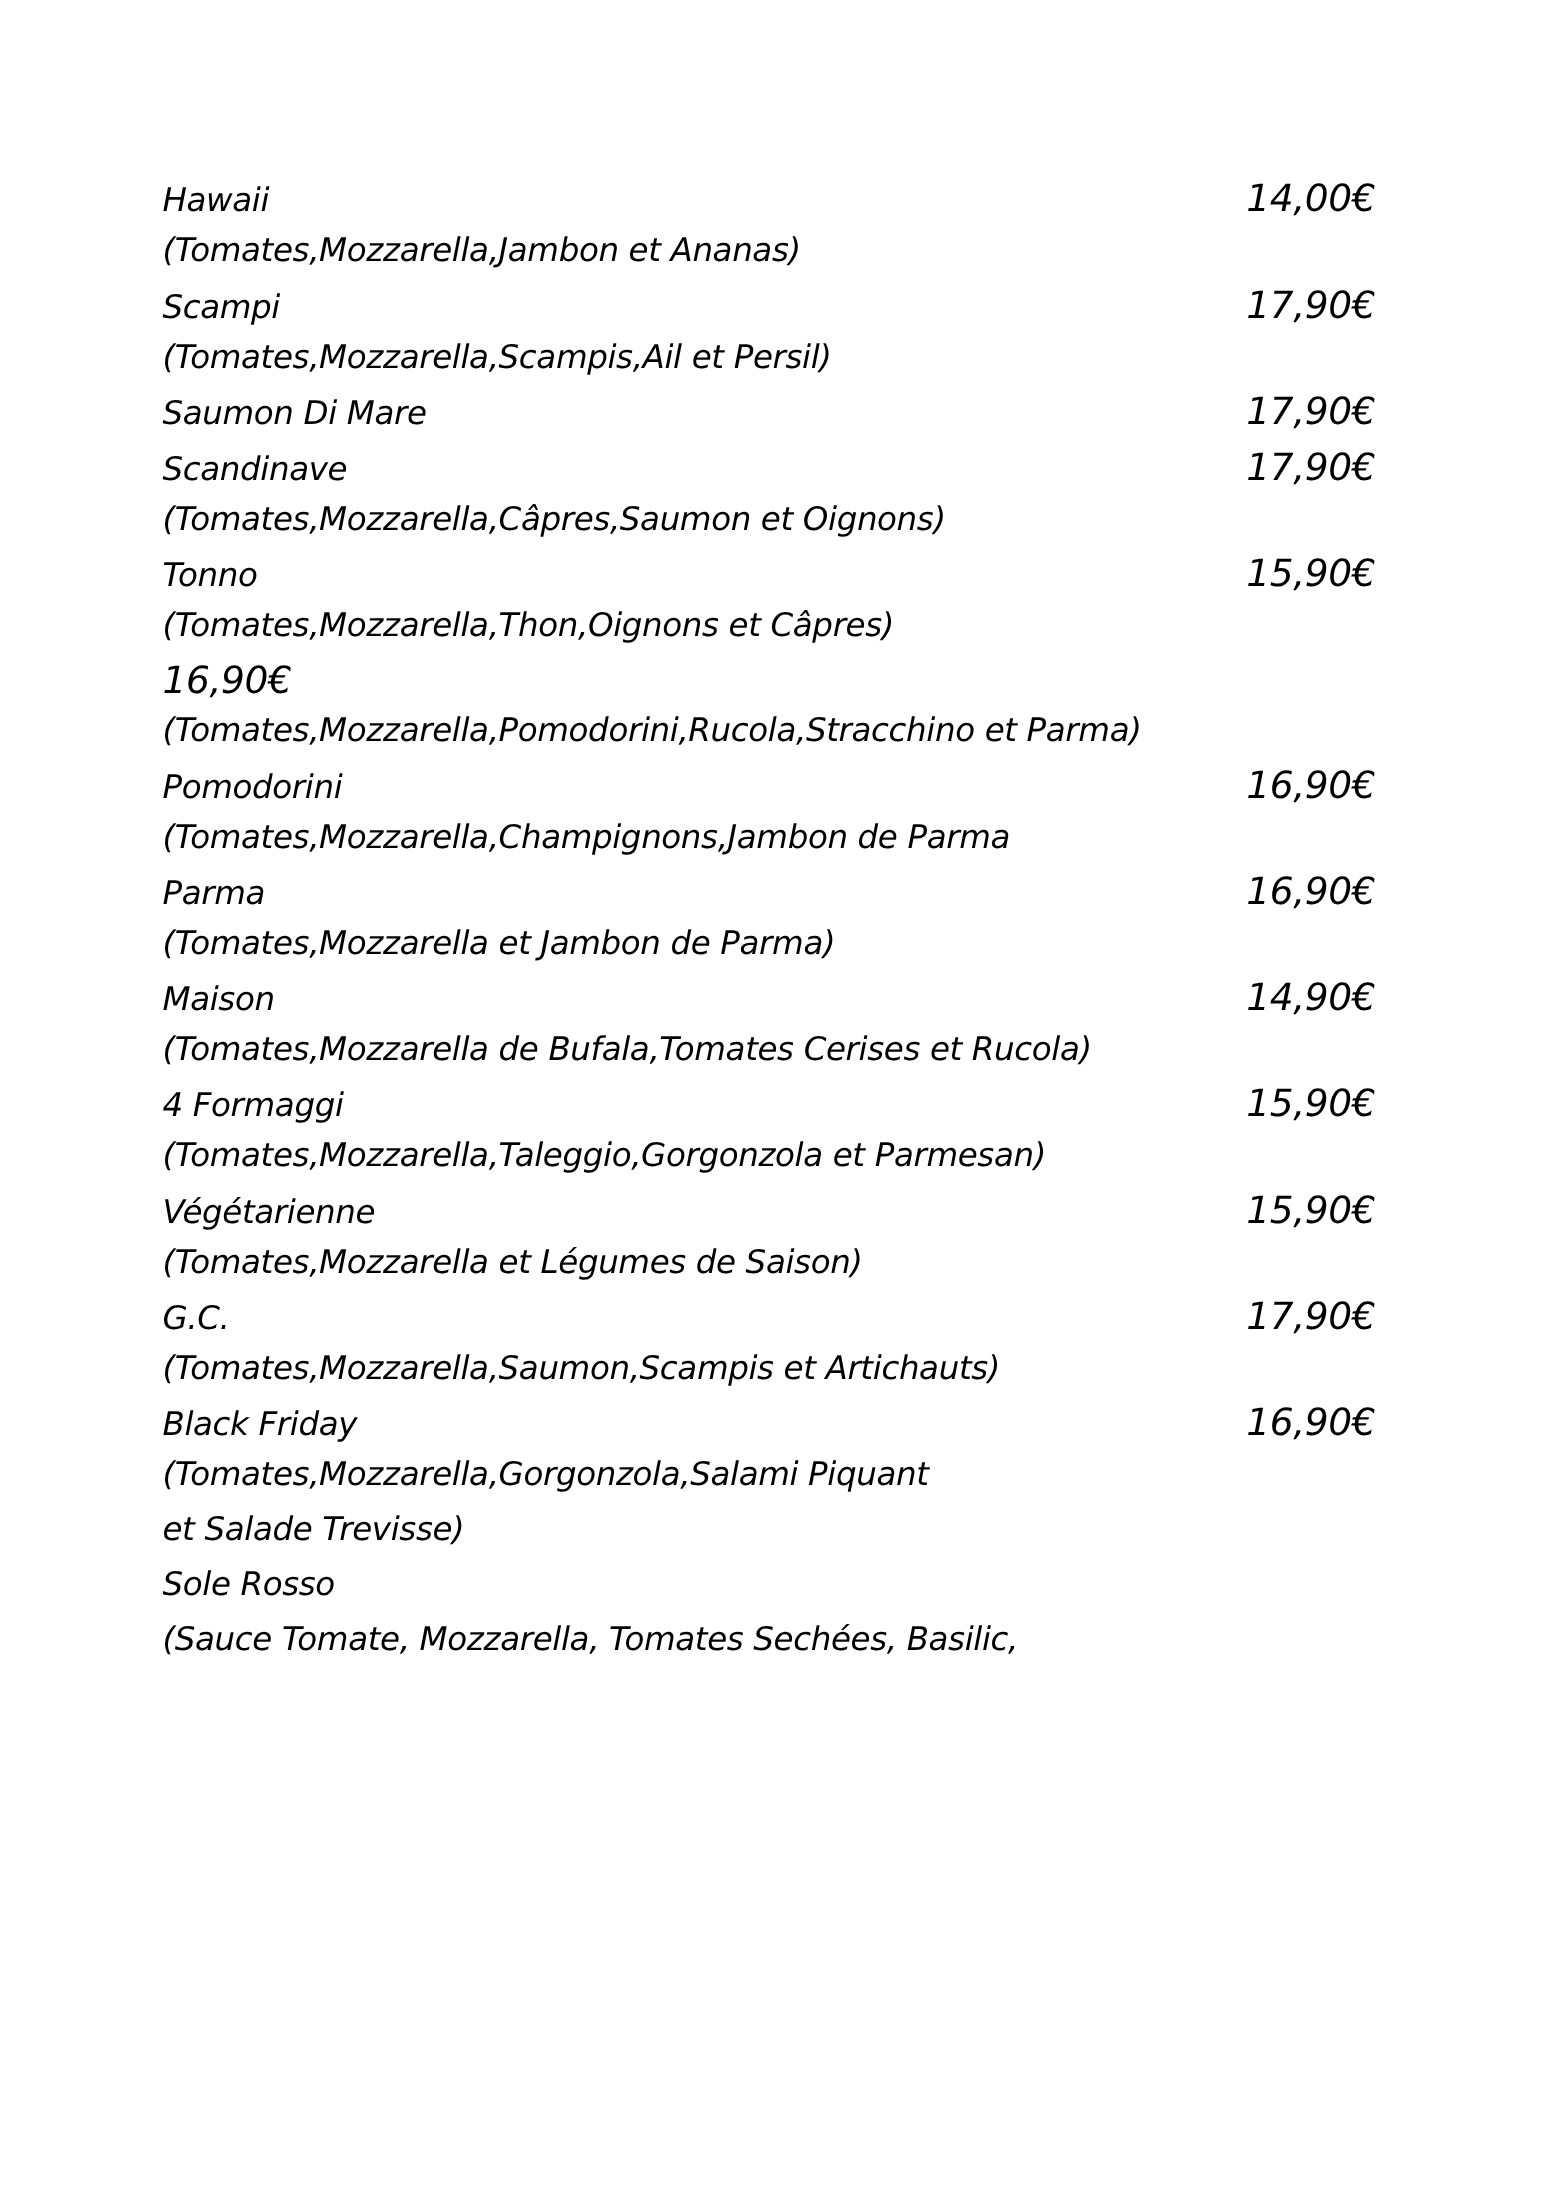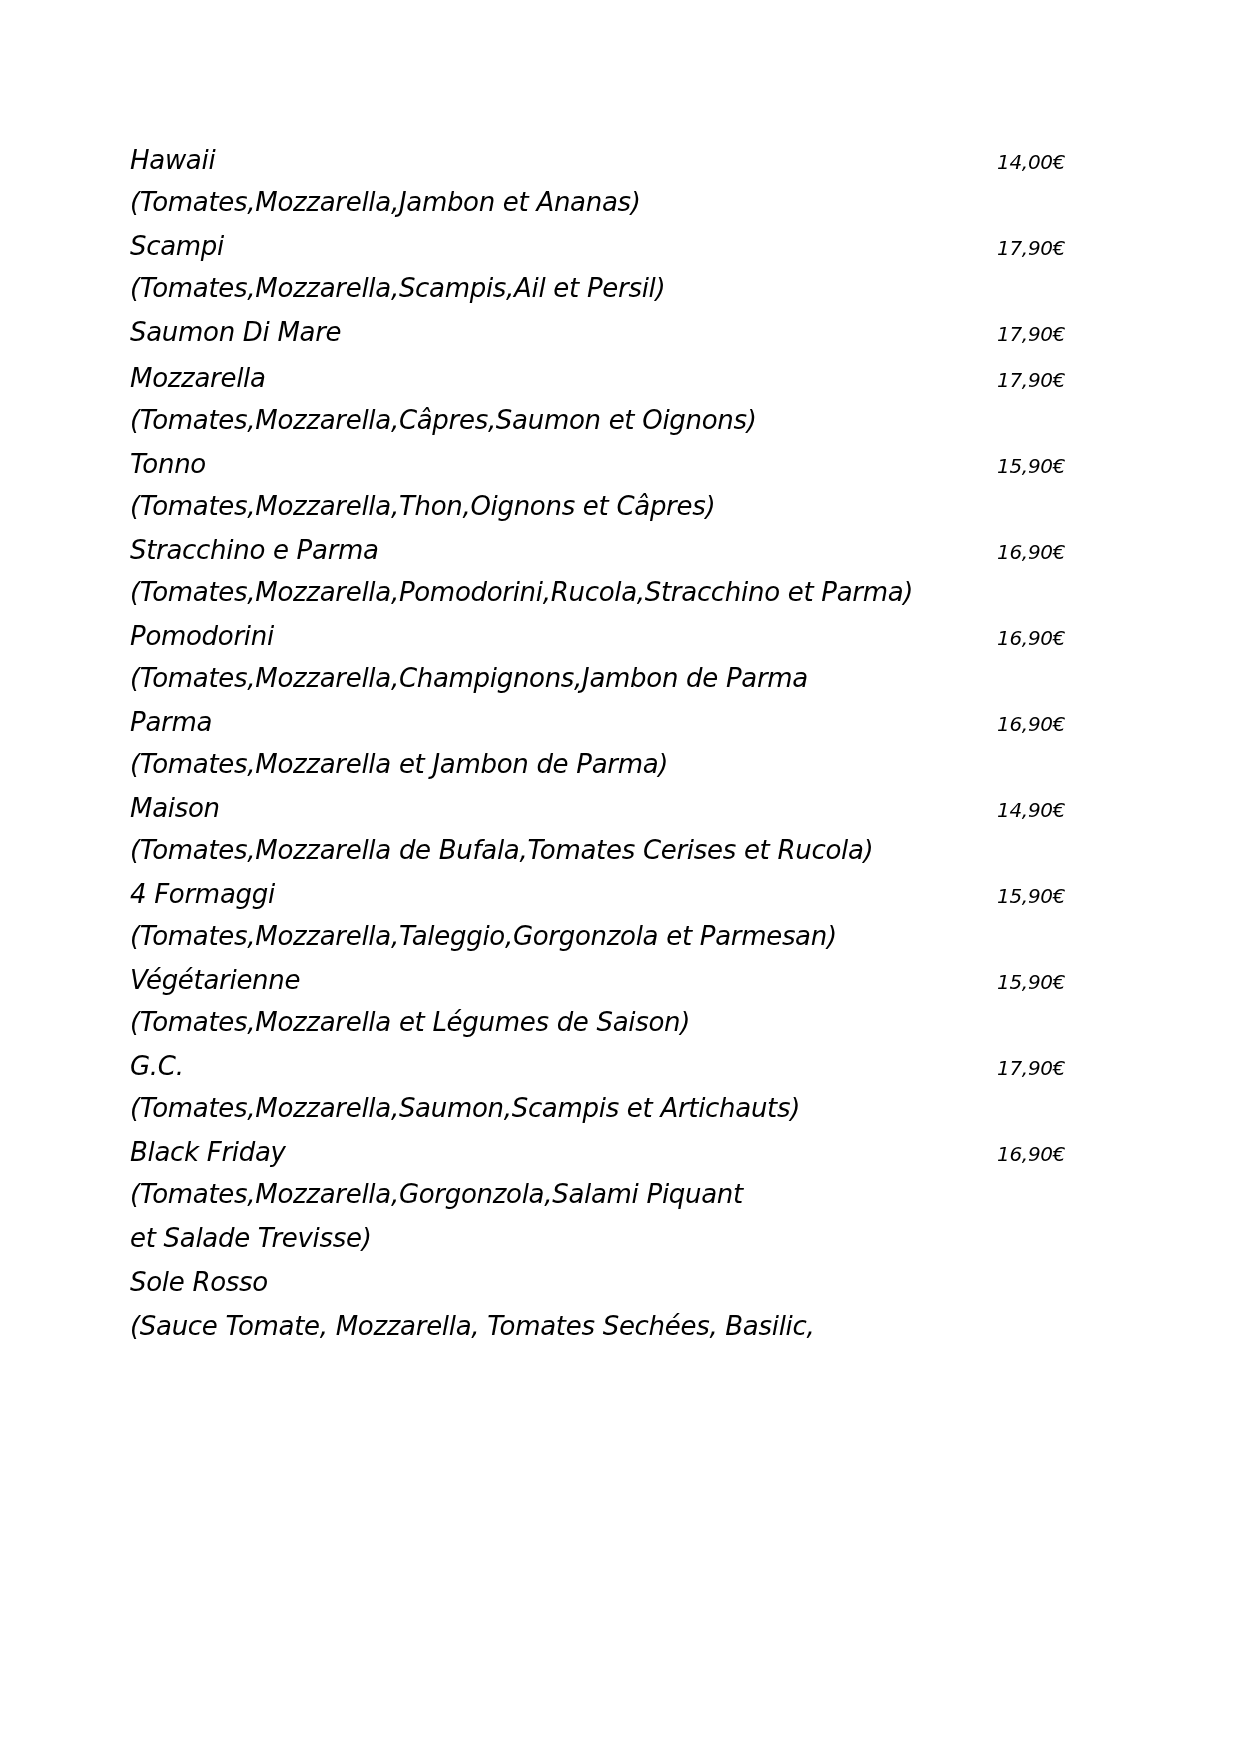--- a/index.html
+++ b/index.html
@@ -34,21 +34,21 @@
   }
   .name-row {
     display: grid;
     grid-template-columns: 867px auto;
     align-items: baseline;
   }
   .item-name {
     font-size: 26px;
   }
   .item-price {
-    font-size: 20px;
+    font-size: 30px;
     text-align: left;
   }
 </style>
 </head>
 <body>
 
 <div class="page">
   <div class="menu" id="menu-list">
   <div class="menu-item">
     <div class="line name-row">
@@ -68,37 +68,36 @@
 
   <div class="menu-item">
     <div class="line name-row para-gap">
       <span class="item-name">Saumon Di Mare</span>
       <span class="item-price">17,90€</span>
     </div>
       </div>
 
   <div class="menu-item">
     <div class="line name-row para-gap">
-      <span class="item-name">Mozzarella</span>
+      <span class="item-name">Scandinave</span>
       <span class="item-price">17,90€</span>
     </div>
   <div class="line desc-line">(Tomates,Mozzarella,Câpres,Saumon et Oignons)</div>
       </div>
 
   <div class="menu-item">
     <div class="line name-row para-gap">
       <span class="item-name">Tonno</span>
       <span class="item-price">15,90€</span>
     </div>
   <div class="line desc-line">(Tomates,Mozzarella,Thon,Oignons et Câpres)</div>
       </div>
 
   <div class="menu-item">
     <div class="line name-row para-gap">
-      <span class="item-name">Stracchino e Parma</span>
       <span class="item-price">16,90€</span>
     </div>
   <div class="line desc-line">(Tomates,Mozzarella,Pomodorini,Rucola,Stracchino et Parma)</div>
       </div>
 
   <div class="menu-item">
     <div class="line name-row para-gap">
       <span class="item-name">Pomodorini</span>
       <span class="item-price">16,90€</span>
     </div>

